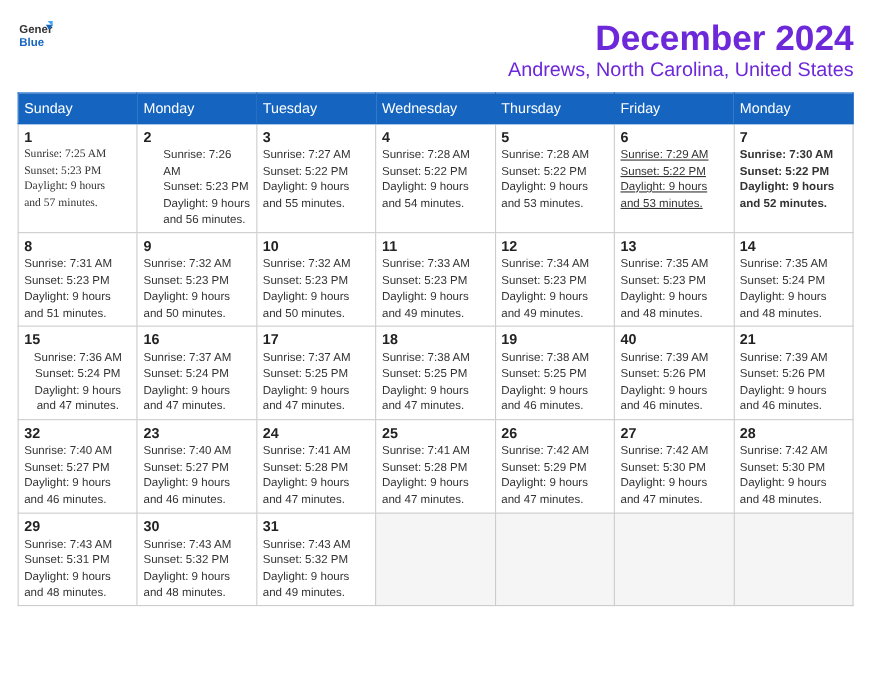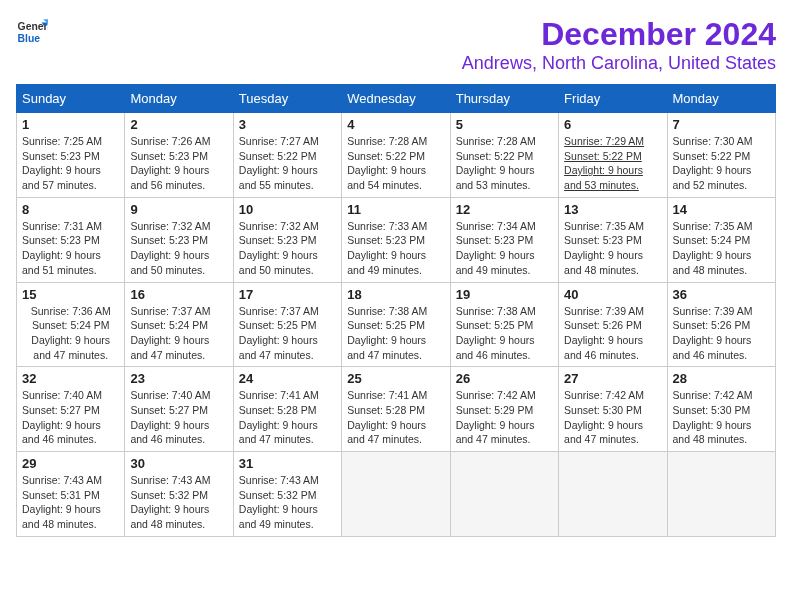--- a/index.html
+++ b/index.html
@@ -102,28 +102,28 @@
       <th>Wednesday</th>
       <th>Thursday</th>
       <th>Friday</th>
       <th>Monday</th>
     </tr>
   </thead>
   <tbody id="calendar-body">
   <tr>
         <td>
           <span class="day-num">1</span>
-          <div class="day-info" style="white-space: pre-line;">Sunrise: 7:25 AM
+          <div class="day-info" style="white-space: pre-line; font-family: Liberation Serif, serif;">Sunrise: 7:25 AM
 Sunset: 5:23 PM
 Daylight: 9 hours
 and 57 minutes.</div>
         </td>
         <td>
           <span class="day-num">2</span>
-          <div class="day-info" style="white-space: pre-line;">Sunrise: 7:26 AM
+          <div class="day-info" style="white-space: pre-line; margin-left: 18px;">Sunrise: 7:26 AM
 Sunset: 5:23 PM
 Daylight: 9 hours
 and 56 minutes.</div>
         </td>
         <td>
           <span class="day-num">3</span>
           <div class="day-info" style="white-space: pre-line;">Sunrise: 7:27 AM
 Sunset: 5:22 PM
 Daylight: 9 hours
 and 55 minutes.</div>
@@ -144,21 +144,21 @@
         </td>
         <td>
           <span class="day-num">6</span>
           <div class="day-info" style="white-space: pre-line; text-decoration: underline;">Sunrise: 7:29 AM
 Sunset: 5:22 PM
 Daylight: 9 hours
 and 53 minutes.</div>
         </td>
         <td>
           <span class="day-num">7</span>
-          <div class="day-info" style="white-space: pre-line;">Sunrise: 7:30 AM
+          <div class="day-info" style="white-space: pre-line; font-weight: bold;">Sunrise: 7:30 AM
 Sunset: 5:22 PM
 Daylight: 9 hours
 and 52 minutes.</div>
         </td>
       </tr>
       <tr>
         <td>
           <span class="day-num">8</span>
           <div class="day-info" style="white-space: pre-line;">Sunrise: 7:31 AM
 Sunset: 5:23 PM
@@ -245,21 +245,21 @@
 and 46 minutes.</div>
         </td>
         <td>
           <span class="day-num">40</span>
           <div class="day-info" style="white-space: pre-line;">Sunrise: 7:39 AM
 Sunset: 5:26 PM
 Daylight: 9 hours
 and 46 minutes.</div>
         </td>
         <td>
-          <span class="day-num">36</span>
+          <span class="day-num">21</span>
           <div class="day-info" style="white-space: pre-line;">Sunrise: 7:39 AM
 Sunset: 5:26 PM
 Daylight: 9 hours
 and 46 minutes.</div>
         </td>
       </tr>
       <tr>
         <td>
           <span class="day-num">32</span>
           <div class="day-info" style="white-space: pre-line;">Sunrise: 7:40 AM

